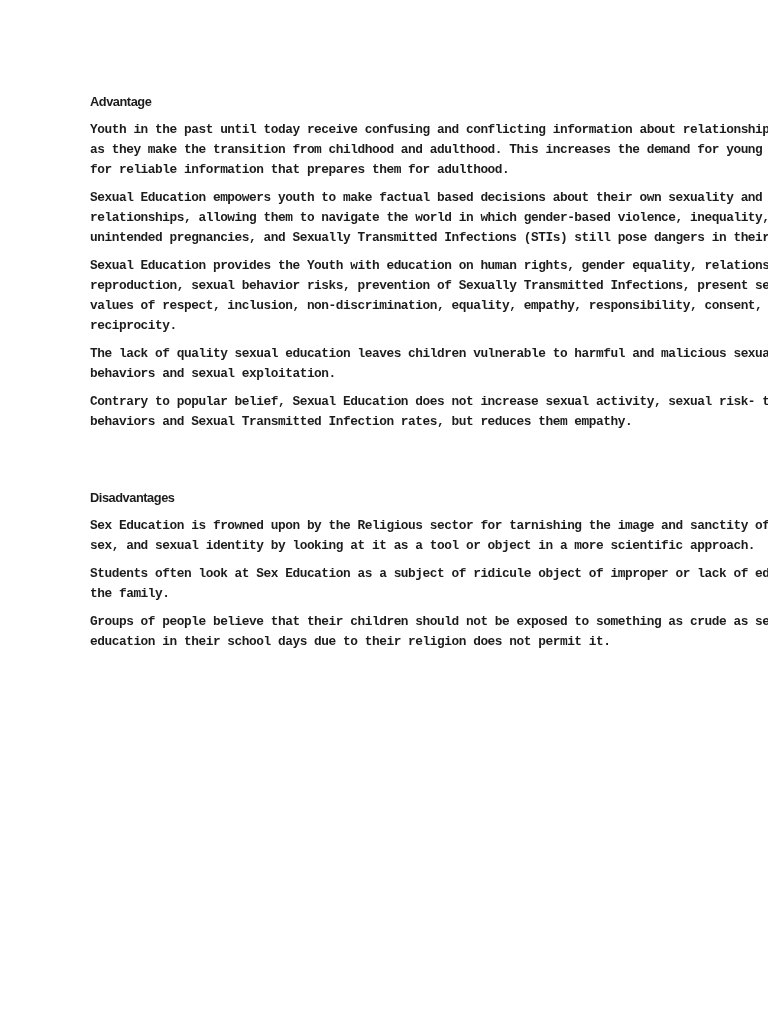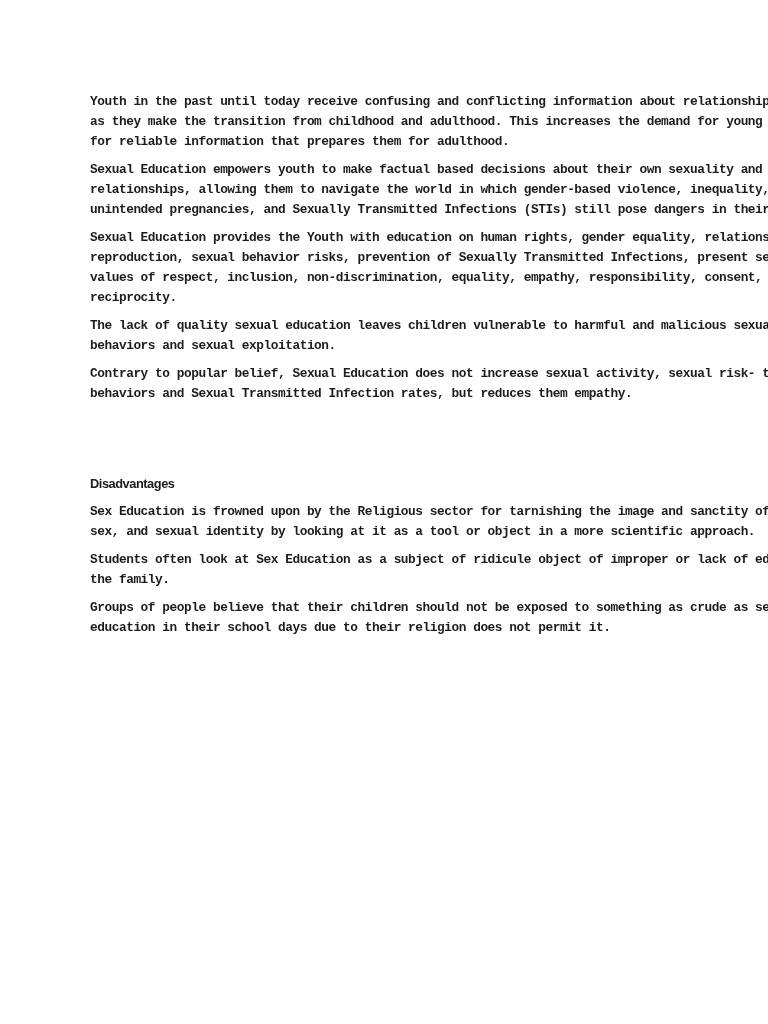--- a/index.html
+++ b/index.html
@@ -29,34 +29,35 @@
     letter-spacing: -0.45px;
     line-height: 20px;
   }
   .heading {
     margin: 0 0 8px 0;
     font-size: 12.8px;
     font-weight: 700;
     white-space: pre;
   }
   .heading-second {
-    margin-top: 70px;
+    margin-top: 56px;
   }
   .para {
     margin: 0 0 8px 0;
     white-space: pre;
     font-family: Liberation Mono, monospace;
   }
 </style>
 </head>
 <body>
 
 <div class="canvas">
   <div class="page">
 
+    <h2 class="heading">Advantage</h2>
 
     <p class="para">Youth in the past until today receive confusing and conflicting information about relationships and sex
 as they make the transition from childhood and adulthood. This increases the demand for young people
 for reliable information that prepares them for adulthood.</p>
 
     <p class="para">Sexual Education empowers youth to make factual based decisions about their own sexuality and
 relationships, allowing them to navigate the world in which gender-based violence, inequality, early and
 unintended pregnancies, and Sexually Transmitted Infections (STIs) still pose dangers in their well-being.</p>
 
     <p class="para">Sexual Education provides the Youth with education on human rights, gender equality, relationships,

